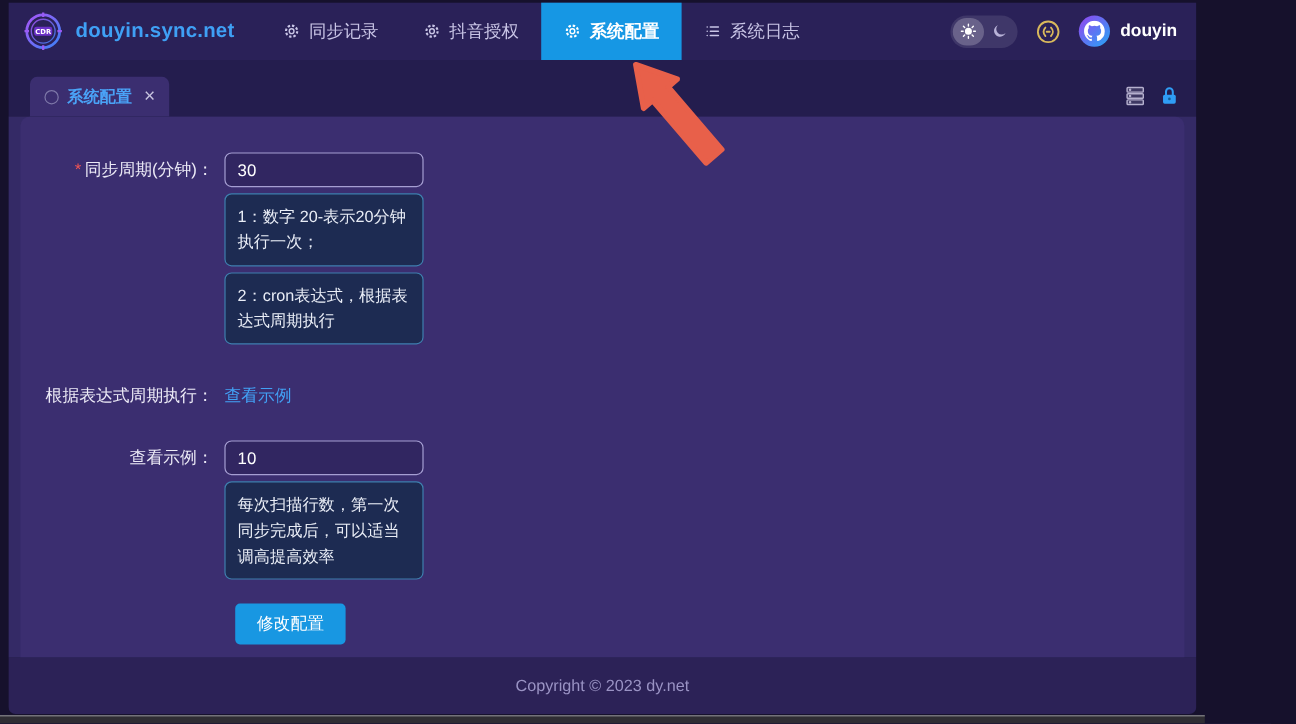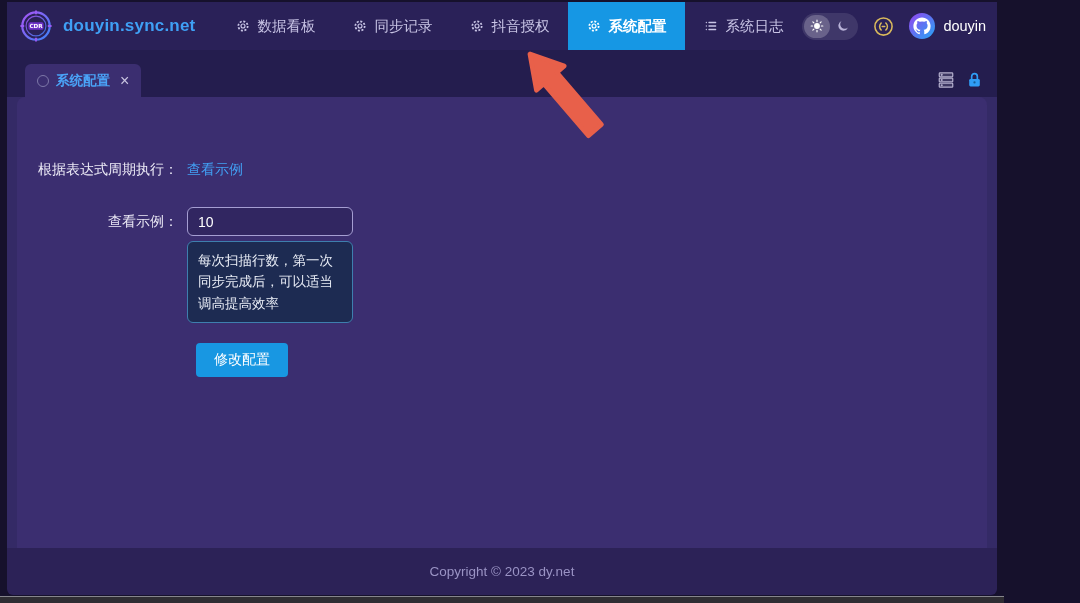--- a/index.html
+++ b/index.html
@@ -25,21 +25,21 @@
                   display:flex; align-items:center; padding:2px; cursor:pointer; }
   .theme-cell { width:26px; height:23px; display:flex; align-items:center; justify-content:center; border-radius:12px; }
   .theme-cell.sun { background:rgba(255,255,255,.22); color:#ffffff; }
   .theme-cell.moon { color:#b9b3d8; }
   .round-icon { width:25px; height:25px; cursor:pointer; }
   .gh-chip { display:flex; align-items:center; gap:8px; cursor:pointer; }
   .gh-avatar { width:26px; height:26px; border-radius:50%;
                background:linear-gradient(135deg,#8a4df0 10%,#2f9df5 90%);
                display:flex; align-items:center; justify-content:center; }
   .gh-avatar svg { width:18px; height:18px; fill:#fff; }
-  .gh-name { color:#fff; font-size:14.5px; font-weight:400; }
+  .gh-name { color:#fff; font-size:14.5px; font-weight:700; }
 
   
   .tabbar { height:47px; background:#241d4e; display:flex; align-items:flex-end;
             padding:0 18px; position:relative; flex-shrink:0; }
   .tab-chip { height:33px; background:#3b2e70; border-radius:6px 6px 0 0;
               display:flex; align-items:center; gap:7px; padding:0 12px; cursor:pointer; }
   .tab-dot { width:12px; height:12px; border:1.5px solid #7d77a8; border-radius:50%; }
   .tab-label { color:#4aa3f7; font-size:13.5px; font-weight:600; }
   .tab-close { color:#c9c5e0; font-size:16px; line-height:1; margin-left:3px; cursor:pointer; }
   .tabbar-tools { position:absolute; right:14px; bottom:8px; display:flex; gap:11px; align-items:center; }
@@ -94,27 +94,20 @@
         <rect x="10" y="14" width="16" height="8" rx="2" fill="#6d32c9"></rect>
         <text x="18" y="20.3" font-size="6" font-weight="bold" fill="#fff" text-anchor="middle" font-family="DejaVu Sans, sans-serif">CDR</text>
       </svg>
       <div class="brand">douyin.sync.net</div>
 
       <div class="nav-item">
         <svg viewBox="0 0 24 24" fill="none">
           <circle cx="12" cy="12" r="8" stroke="currentColor" stroke-width="3" stroke-dasharray="3.5 2.7"></circle>
           <circle cx="12" cy="12" r="3.4" stroke="currentColor" stroke-width="2"></circle>
         </svg>
-        <span>数据看板</span>
-      </div>
-      <div class="nav-item">
-        <svg viewBox="0 0 24 24" fill="none">
-          <circle cx="12" cy="12" r="8" stroke="currentColor" stroke-width="3" stroke-dasharray="3.5 2.7"></circle>
-          <circle cx="12" cy="12" r="3.4" stroke="currentColor" stroke-width="2"></circle>
-        </svg>
         <span>同步记录</span>
       </div>
       <div class="nav-item">
         <svg viewBox="0 0 24 24" fill="none">
           <circle cx="12" cy="12" r="8" stroke="currentColor" stroke-width="3" stroke-dasharray="3.5 2.7"></circle>
           <circle cx="12" cy="12" r="3.4" stroke="currentColor" stroke-width="2"></circle>
         </svg>
         <span>抖音授权</span>
       </div>
       <div class="nav-item active">
@@ -179,20 +172,30 @@
           <path d="M8 11V7a4 4 0 0 1 8 0v4" fill="none" stroke="#2f9df5" stroke-width="2.4"></path>
           <rect x="4.5" y="10.5" width="15" height="10.5" rx="2" fill="#2f9df5"></rect>
           <circle cx="12" cy="15.5" r="1.6" fill="#155d96"></circle>
         </svg>
       </div>
     </div>
 
     <div class="main">
       <div class="panel">
 
+        <div class="form-row">
+          <div class="label-col">
+            <span class="req">*</span><span>同步周期(分钟)：</span>
+          </div>
+          <div class="ctrl-col">
+            <input class="txt-input" type="text" value="30" style="">
+            <div class="help-box">1：数字 20-表示20分钟执行一次；</div>
+            <div class="help-box">2：cron表达式，根据表达式周期执行</div>
+          </div>
+        </div>
 
         <div class="form-row row-gap-lg">
           <div class="label-col">根据表达式周期执行：</div>
           <div class="ctrl-col">
             <span class="link">查看示例</span>
           </div>
         </div>
 
         <div class="form-row row-gap-md">
           <div class="label-col">查看示例：</div>

